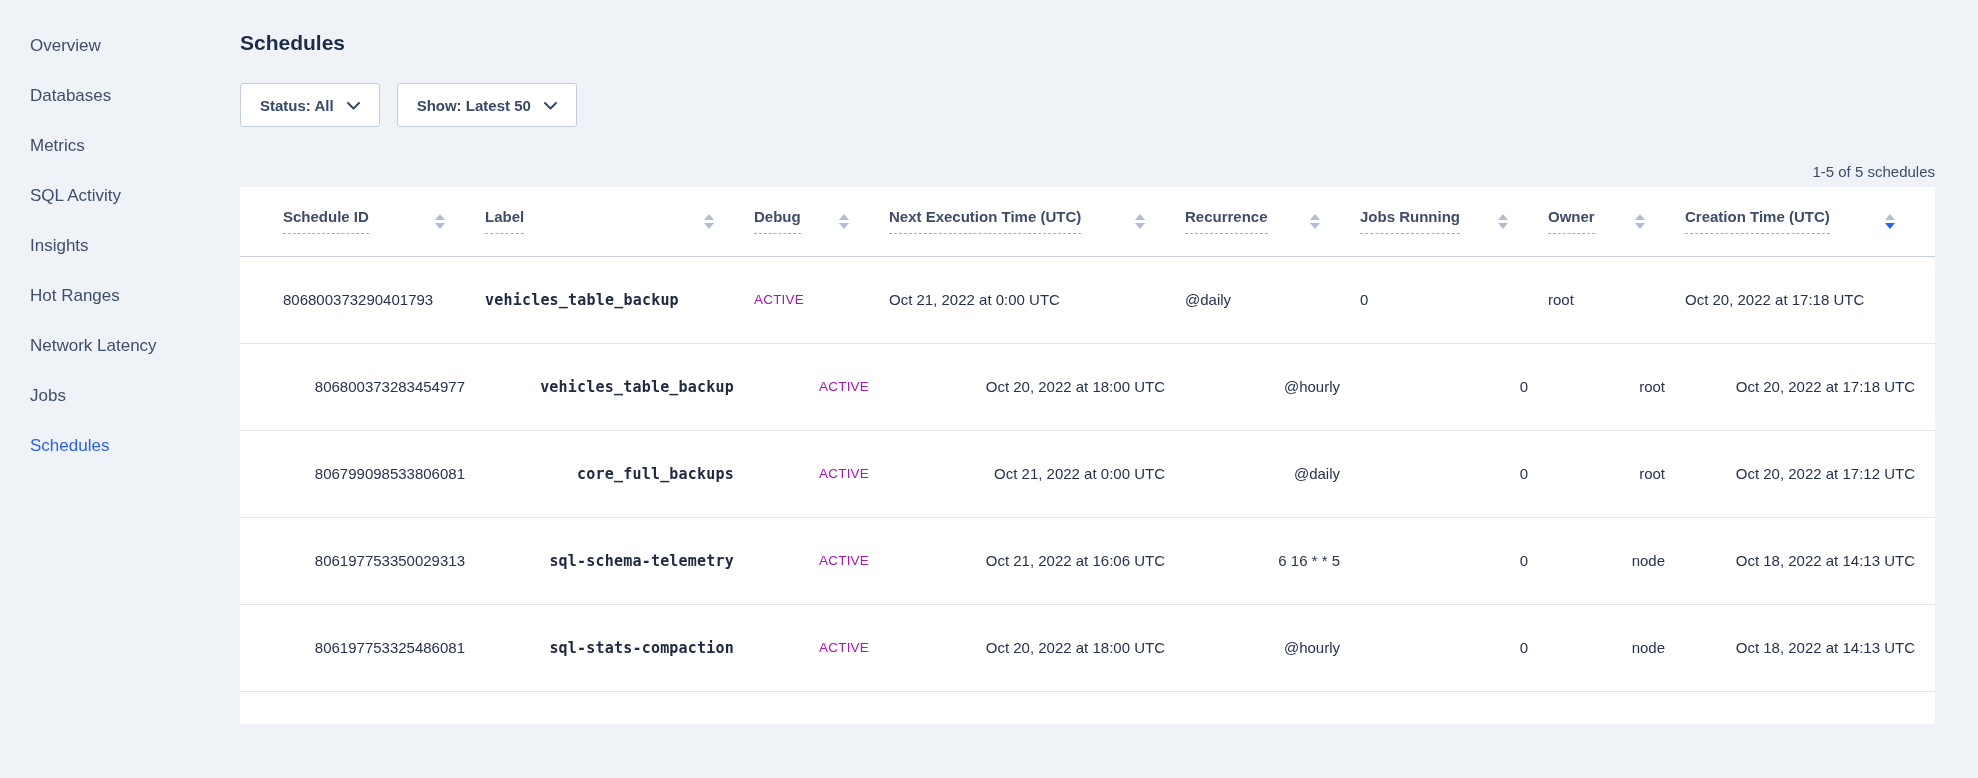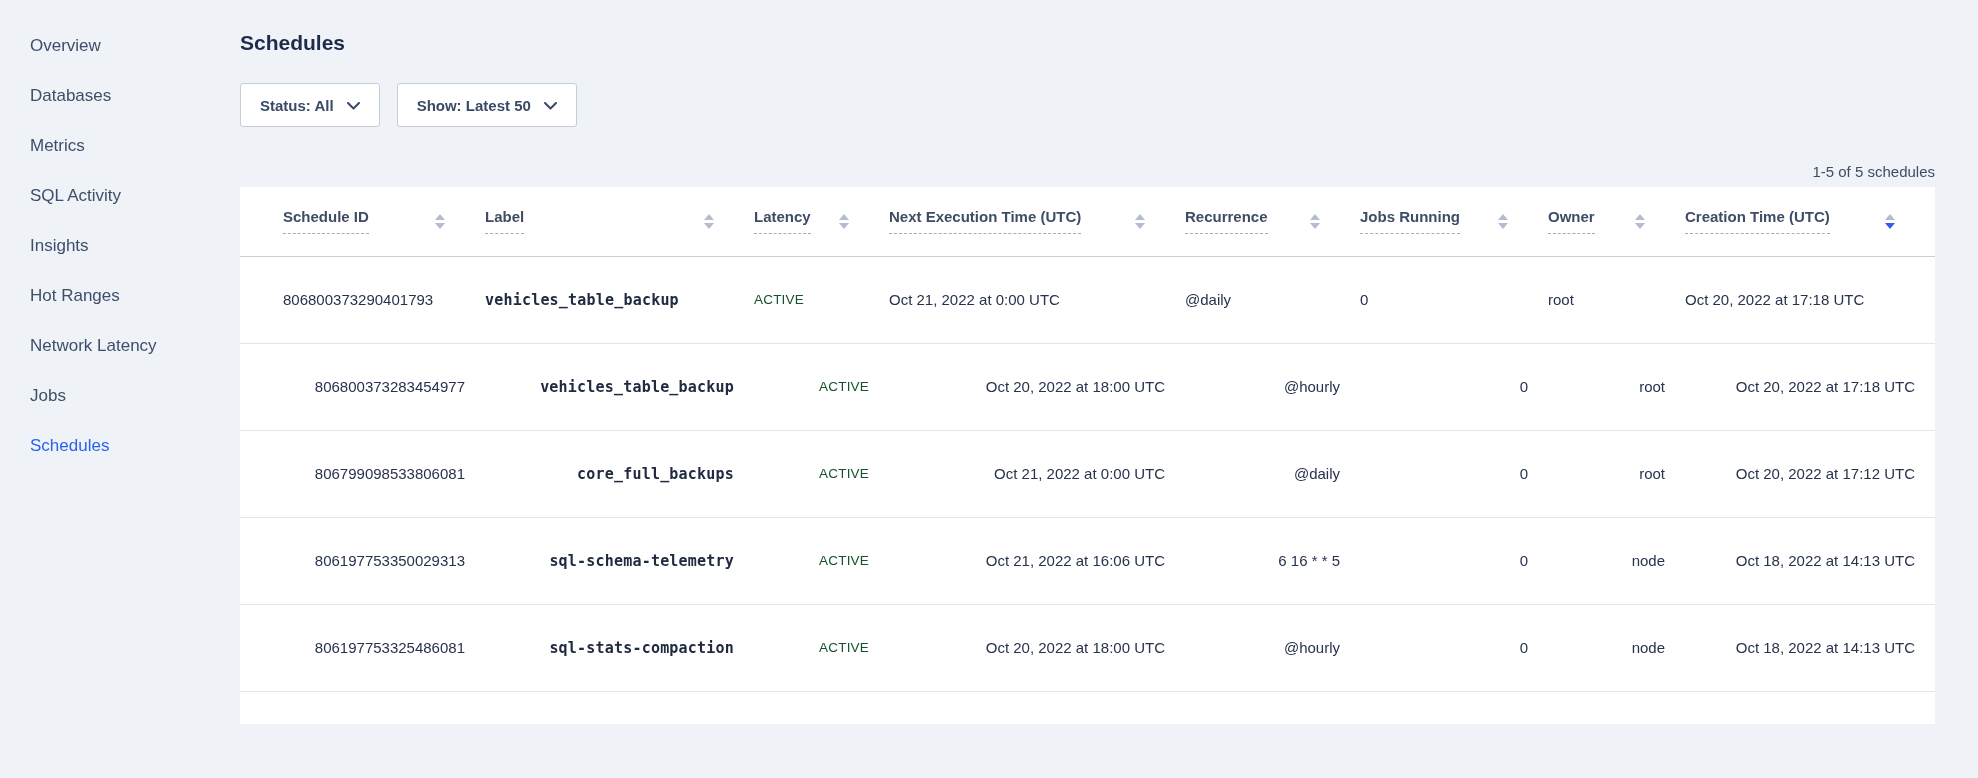--- a/index.html
+++ b/index.html
@@ -107,21 +107,21 @@
   }
   tr.data-row + tr.data-row td { border-top: 1px solid #e0e6ec; text-align: right; }
   tr.data-row:last-child td { border-bottom: 1px solid #e0e6ec; }
   td.cell-label {
     font-family: "DejaVu Sans Mono", "Liberation Mono", monospace;
     font-weight: 700;
     font-size: 15px;
     color: #202a40;
     letter-spacing: 0.2px;
   }
-  td.cell-status { font-size: 13.5px; letter-spacing: 0.2px; color: #14532d; }
+  td.cell-status { font-size: 13.5px; letter-spacing: 0.2px; color: #a21caf; }
 </style>
 </head>
 <body>
 
 <div class="app">
 
   <nav class="sidebar">
       <div class="nav-item">Overview</div>
       <div class="nav-item">Databases</div>
       <div class="nav-item">Metrics</div>
@@ -192,21 +192,21 @@
                       <path class="sort-up" d="M5 0l5 6H0z"></path>
                     </svg>
                     <svg width="10" height="6" viewBox="0 0 10 6">
                       <path class="sort-down" d="M5 6L0 0h10z"></path>
                     </svg>
                   </span>
                 </div>
               </th>
               <th>
                 <div class="th-inner">
-                  <span class="th-label">Latency</span>
+                  <span class="th-label">Debug</span>
                   <span class="sort-icon">
                     <svg width="10" height="6" viewBox="0 0 10 6">
                       <path class="sort-up" d="M5 0l5 6H0z"></path>
                     </svg>
                     <svg width="10" height="6" viewBox="0 0 10 6">
                       <path class="sort-down" d="M5 6L0 0h10z"></path>
                     </svg>
                   </span>
                 </div>
               </th>

